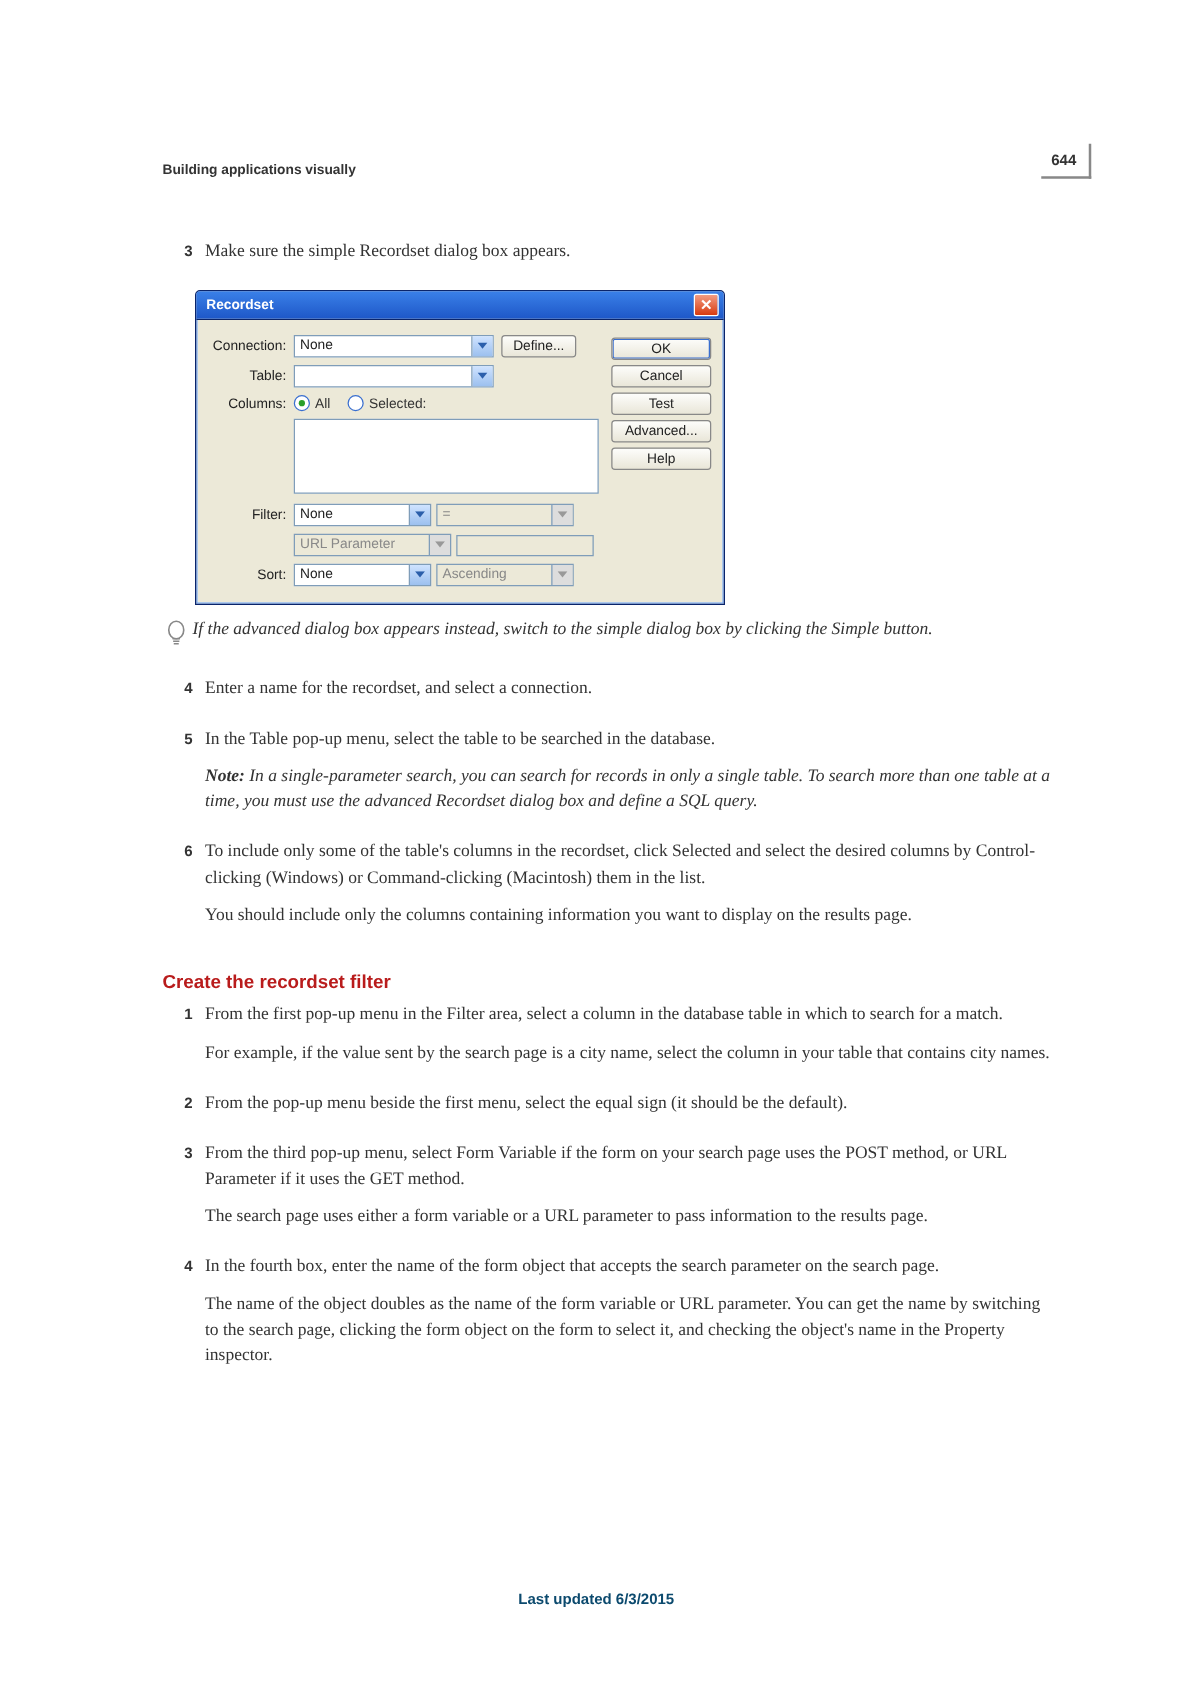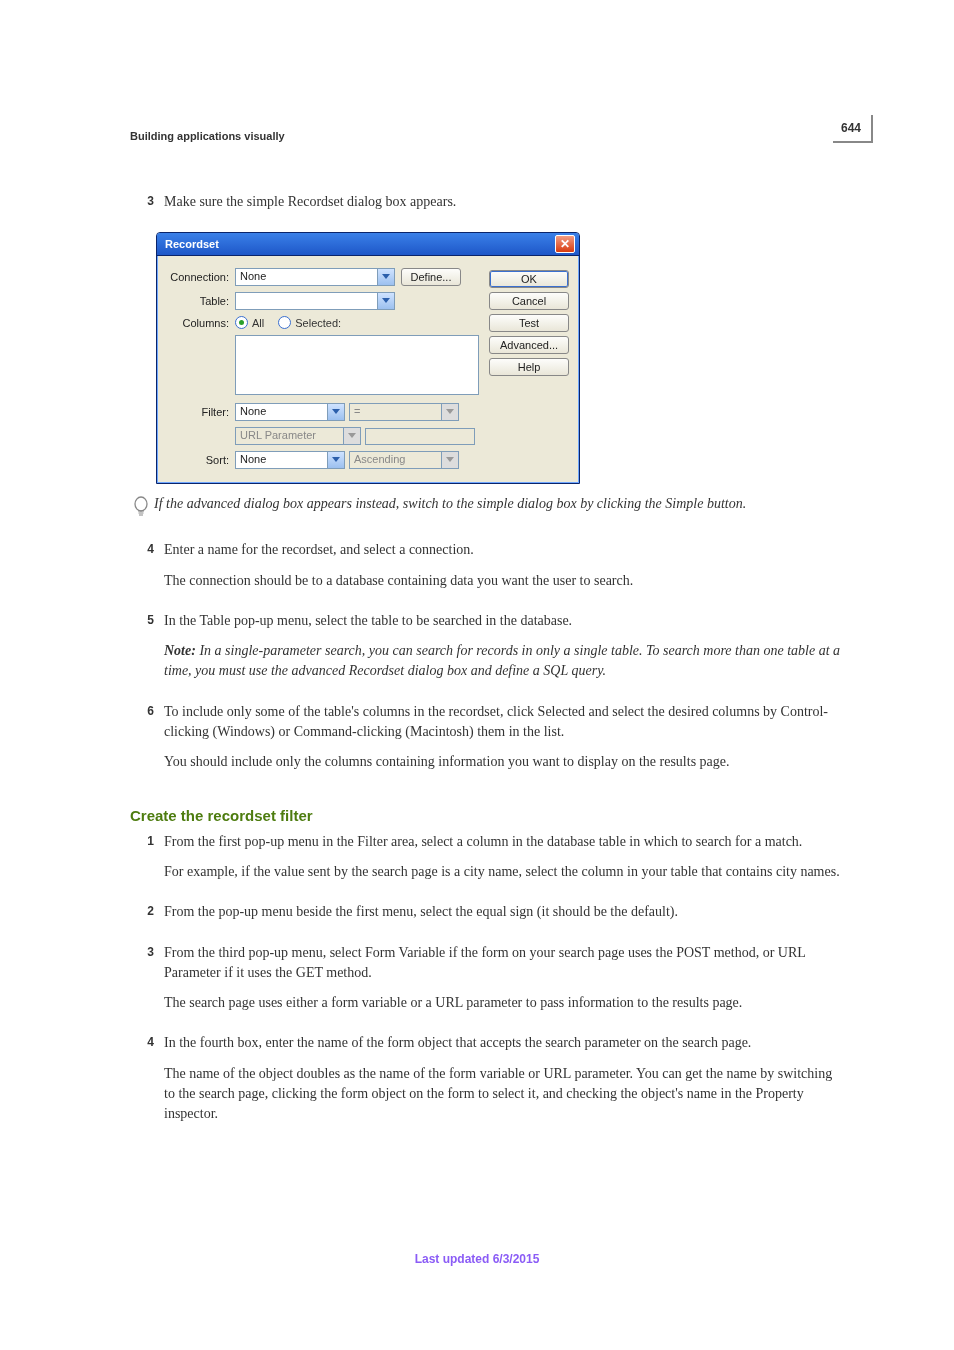--- a/index.html
+++ b/index.html
@@ -86,32 +86,32 @@
   .tip-text {
     font-style: italic;
     line-height: 1.45;
     flex: 1;
   }
   h3.subhead {
     font-family: "Myriad Pro", Arial, sans-serif;
     font-weight: bold;
     font-size: 15px;
     margin: 24px 0 8px 0;
-    color: #4d7c0f;
+    color: #b91c1c;
   }
   .footer {
     position: absolute;
-    bottom: 84px;
+    bottom: 64px;
     left: 0;
     width: 100%;
     text-align: center;
     font-family: "Myriad Pro", Arial, sans-serif;
     font-weight: bold;
     font-size: 12px;
-    color: #8b5cf6;
+    color: #0c4a6e;
   }
 
   
   .dialog-shell {
     margin: 8px 0 10px 26px;
     width: 422px;
     border: 1px solid #0a246a;
     border-radius: 4px 4px 0 0;
     font-family: Tahoma, Arial, sans-serif;
     font-size: 11px;
@@ -374,21 +374,20 @@
         </svg>
       </div>
       <div class="tip-text">If the advanced dialog box appears instead, switch to the simple dialog box by clicking the Simple button.</div>
     </div>
 
     <ol class="steps" id="steps-after">
         <li>
           <div class="step-num">4</div>
           <div class="step-body">
             <p>Enter a name for the recordset, and select a connection.</p>
-            <p>The connection should be to a database containing data you want the user to search.</p>
           </div>
         </li>
         <li>
           <div class="step-num">5</div>
           <div class="step-body">
             <p>In the Table pop-up menu, select the table to be searched in the database.</p>
             <p class="italic"><span class="note-label">Note: </span>In a single-parameter search, you can search for records in only a single table. To search more than one table at a time, you must use the advanced Recordset dialog box and define a SQL query.</p>
           </div>
         </li>
         <li>

